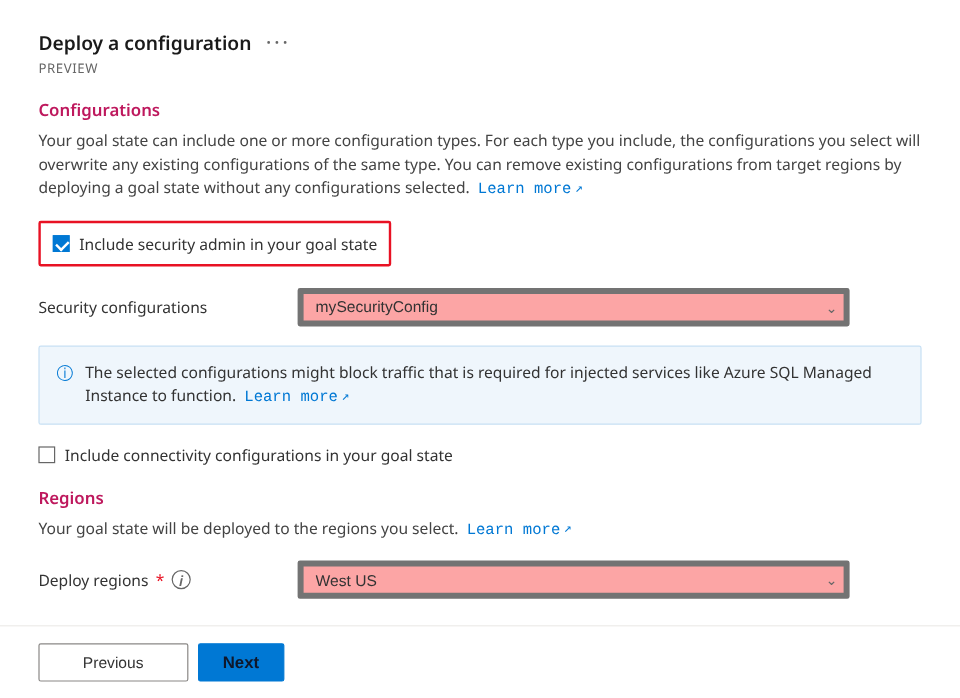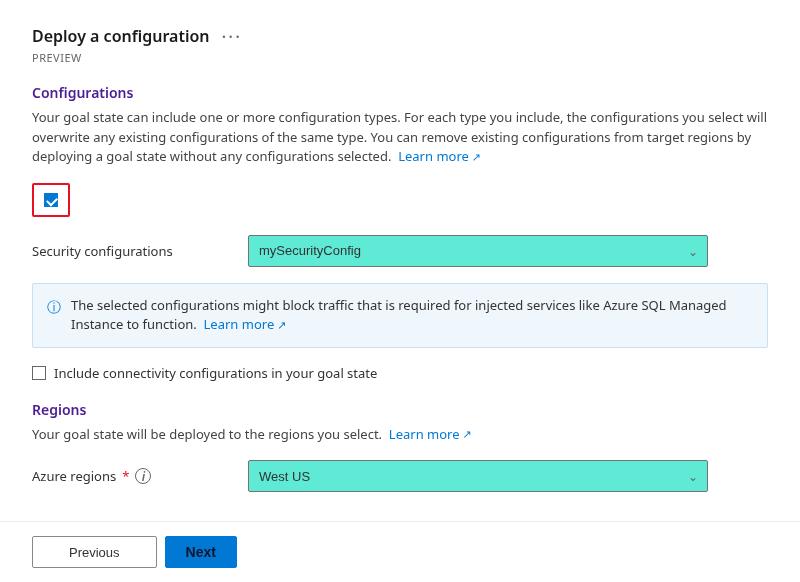--- a/index.html
+++ b/index.html
@@ -35,36 +35,37 @@
     .preview-label {
       font-size: 11px;
       color: #666;
       margin-bottom: 18px;
       text-transform: uppercase;
       letter-spacing: 0.5px;
     }
     .section-title {
       font-size: 14px;
       font-weight: 600;
-      color: #4c1d95;
+      color: #be185d;
       margin-bottom: 6px;
     }
     .section-desc {
       font-size: 13px;
       color: #444;
       line-height: 1.5;
       margin-bottom: 16px;
     }
     .learn-more-link {
       color: #0078d4;
       text-decoration: none;
       cursor: pointer;
       display: inline-flex;
       align-items: center;
       gap: 3px;
+      font-family: Liberation Mono, monospace;
     }
     .external-icon {
       font-size: 11px;
       display: inline-block;
     }
     .checkbox-row {
       display: flex;
       align-items: center;
       gap: 8px;
       margin-bottom: 18px;
@@ -124,26 +125,26 @@
       flex-shrink: 0;
     }
     .select-wrapper {
       position: relative;
       flex: 1;
       max-width: 460px;
     }
     .select-control {
       width: 100%;
       height: 32px;
-      border: 1px solid #737373;
+      border: 5px solid #737373;
       border-radius: 2px;
       padding: 0 24px 0 10px;
       font-size: 13px;
       color: #333;
-      background: #5eead4;
+      background: #fca5a5;
       appearance: none;
       -webkit-appearance: none;
       cursor: pointer;
     }
     .select-chevron {
       position: absolute;
       right: 10px;
       top: 50%;
       transform: translateY(-50%);
       pointer-events: none;
@@ -247,20 +248,21 @@
       <span>Your goal state can include one or more configuration types. For each type you include, the configurations you select will overwrite any existing configurations of the same type. You can remove existing configurations from target regions by deploying a goal state without any configurations selected.</span>
       &nbsp;<a class="learn-more-link">
         <span>Learn more</span>
         <span class="external-icon">↗</span>
       </a>
     </div>
   </div>
 
   <div class="checkbox-row">
     <input type="checkbox" class="checkbox" checked="" style="">
+    <label class="checkbox-label">Include security admin in your goal state</label>
   </div>
 
   <div class="form-row">
     <span class="form-label">Security configurations</span>
     <div class="select-wrapper">
       <select class="select-control">
         <option>mySecurityConfig</option>
       </select>
       <span class="select-chevron">⌄</span>
     </div>
@@ -289,21 +291,21 @@
       &nbsp;<a class="learn-more-link">
         <span>Learn more</span>
         <span class="external-icon">↗</span>
       </a>
     </div>
   </div>
 
   <div class="form-row">
     <span class="form-label">
       <span class="form-label-required">
-        <span>Azure regions</span>
+        <span>Deploy regions</span>
         <span class="required-star">*</span>
         <span class="info-circle-icon" title="Target regions info">i</span>
       </span>
     </span>
     <div class="select-wrapper">
       <select class="select-control">
         <option>West US</option>
         <option>East US</option>
         <option>West Europe</option>
         <option>East Asia</option>

